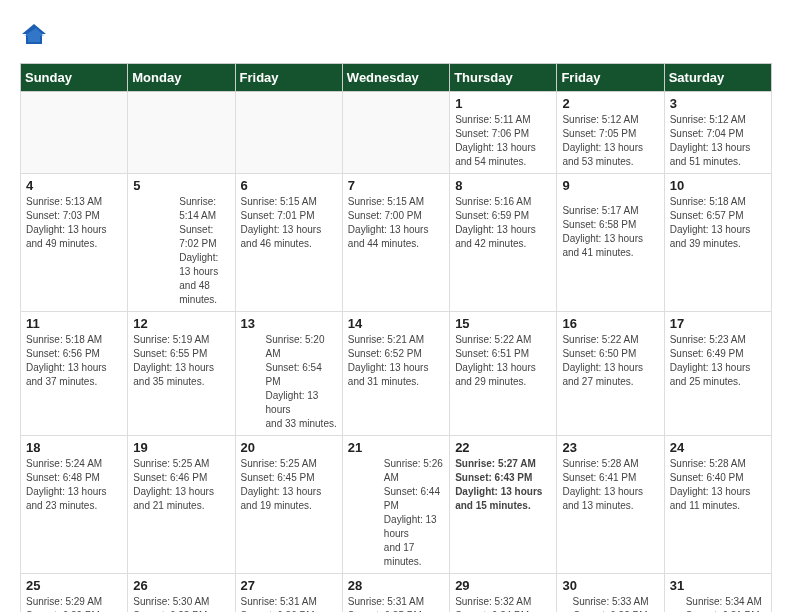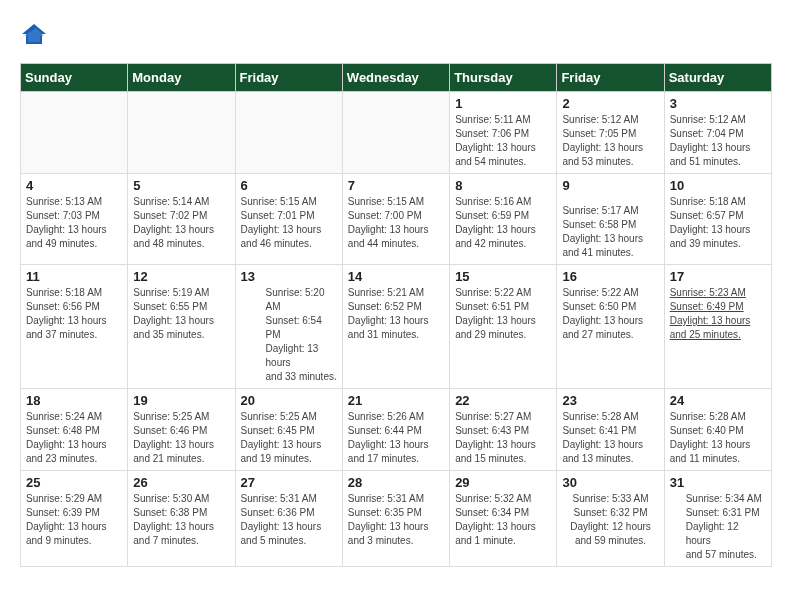--- a/index.html
+++ b/index.html
@@ -158,21 +158,21 @@
       <tr>
         <td>
           <div class="day-number">4</div>
           <div class="day-info" style="white-space: pre-line;">Sunrise: 5:13 AM
 Sunset: 7:03 PM
 Daylight: 13 hours
 and 49 minutes.</div>
         </td>
         <td>
           <div class="day-number">5</div>
-          <div class="day-info" style="white-space: pre-line;">Sunrise: 5:14 AM
+          <div class="day-info" style="white-space: pre-line; margin-left: 46px;">Sunrise: 5:14 AM
 Sunset: 7:02 PM
 Daylight: 13 hours
 and 48 minutes.</div>
         </td>
         <td>
           <div class="day-number">6</div>
           <div class="day-info" style="white-space: pre-line;">Sunrise: 5:15 AM
 Sunset: 7:01 PM
 Daylight: 13 hours
 and 46 minutes.</div>
@@ -244,21 +244,21 @@
         </td>
         <td>
           <div class="day-number">16</div>
           <div class="day-info" style="white-space: pre-line;">Sunrise: 5:22 AM
 Sunset: 6:50 PM
 Daylight: 13 hours
 and 27 minutes.</div>
         </td>
         <td>
           <div class="day-number">17</div>
-          <div class="day-info" style="white-space: pre-line; text-decoration: underline;">Sunrise: 5:23 AM
+          <div class="day-info" style="white-space: pre-line;">Sunrise: 5:23 AM
 Sunset: 6:49 PM
 Daylight: 13 hours
 and 25 minutes.</div>
         </td>
       </tr>
       <tr>
         <td>
           <div class="day-number">18</div>
           <div class="day-info" style="white-space: pre-line;">Sunrise: 5:24 AM
 Sunset: 6:48 PM
@@ -274,28 +274,28 @@
         </td>
         <td>
           <div class="day-number">20</div>
           <div class="day-info" style="white-space: pre-line;">Sunrise: 5:25 AM
 Sunset: 6:45 PM
 Daylight: 13 hours
 and 19 minutes.</div>
         </td>
         <td>
           <div class="day-number">21</div>
-          <div class="day-info" style="white-space: pre-line;">Sunrise: 5:26 AM
+          <div class="day-info" style="white-space: pre-line; margin-left: 36px;">Sunrise: 5:26 AM
 Sunset: 6:44 PM
 Daylight: 13 hours
 and 17 minutes.</div>
         </td>
         <td>
           <div class="day-number">22</div>
-          <div class="day-info" style="white-space: pre-line;">Sunrise: 5:27 AM
+          <div class="day-info" style="white-space: pre-line; font-weight: bold;">Sunrise: 5:27 AM
 Sunset: 6:43 PM
 Daylight: 13 hours
 and 15 minutes.</div>
         </td>
         <td>
           <div class="day-number">23</div>
           <div class="day-info" style="white-space: pre-line;">Sunrise: 5:28 AM
 Sunset: 6:41 PM
 Daylight: 13 hours
 and 13 minutes.</div>

